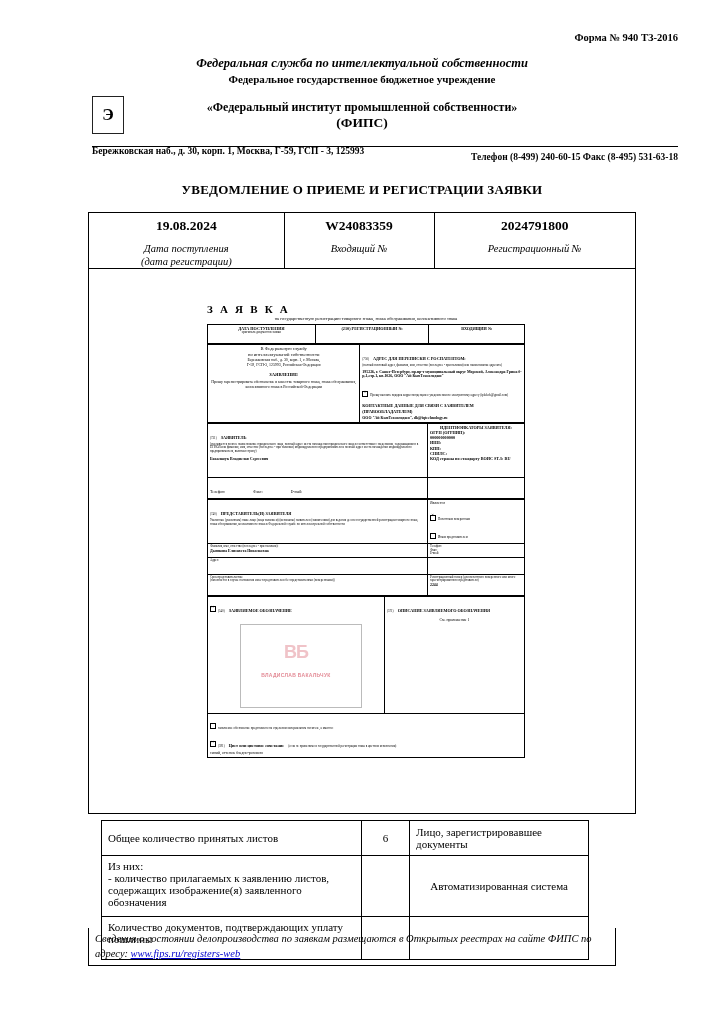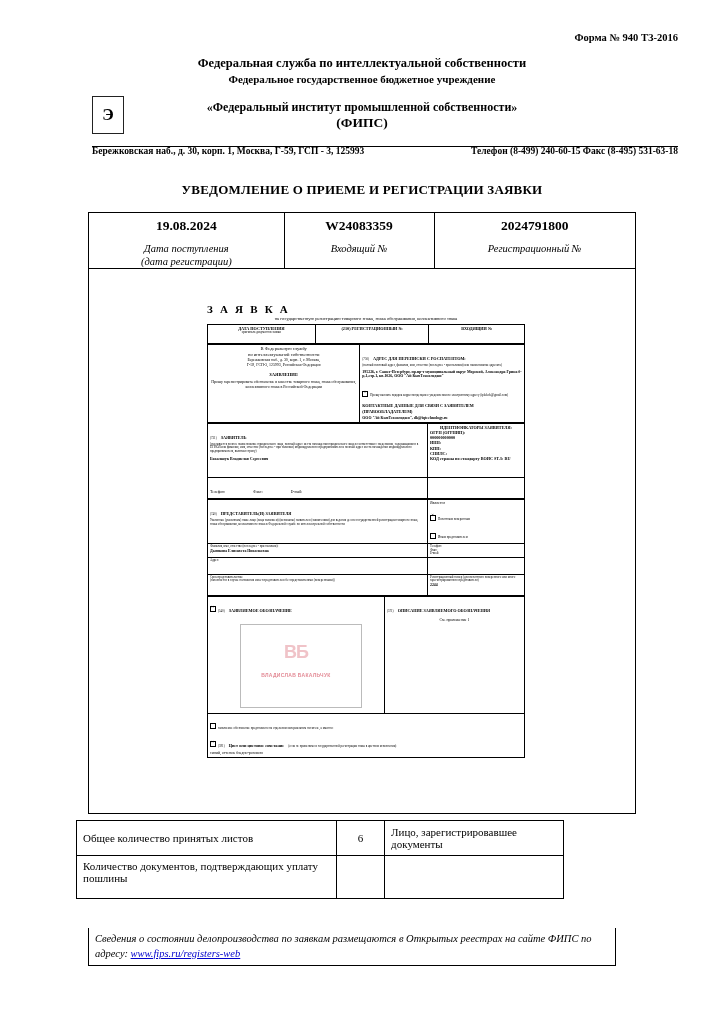--- a/index.html
+++ b/index.html
@@ -35,20 +35,21 @@
     position: absolute;
     top: 56px;
     left: 46px;
     right: 46px;
     text-align: center;
   }
   .hdr .l1 {
     font-size: 12.5px;
     font-weight: bold;
     line-height: 1.25;
+    font-style: italic;
   }
   .hdr .l2 {
     font-size: 11px;
     font-weight: bold;
     line-height: 1.4;
   }
   .hdr .l3 {
     font-size: 12px;
     font-weight: bold;
     line-height: 1.35;
@@ -83,21 +84,21 @@
   }
   .addr-left {
     position: absolute;
     top: 146px;
     left: 92px;
     font-size: 9.5px;
     font-weight: bold;
   }
   .addr-right {
     position: absolute;
-    top: 146px;
+    top: 152px;
     right: 46px;
     font-size: 9.5px;
     font-weight: bold;
   }
 
   .doc-title {
     position: absolute;
     top: 182px;
     left: 0;
     width: 724px;
@@ -237,21 +238,21 @@
     color: #e38b96;
     letter-spacing: 0.3px;
     white-space: nowrap;
     font-family: "Liberation Sans", sans-serif;
   }
 
   
   .sum {
     position: absolute;
     top: 820px;
-    left: 76px;
+    left: 101px;
     width: 488px;
     border-collapse: collapse;
     table-layout: fixed;
   }
   .sum td {
     border: 1px solid #000;
     padding: 4px 6px;
     font-size: 11px;
     vertical-align: top;
   }
@@ -484,20 +485,29 @@
   </div>
 
   <table class="sum">
     <tbody>
         <tr>
       <td style="width:55%;height:26px" class="mid">Общее количество принятых листов</td>
       <td style="width:8%" class="ctr">6</td>
       <td style="width:37%" class="mid">Лицо, зарегистрировавшее документы</td>
     </tr>
     <tr>
+      <td style="height:52px">
+        <div>Из них:</div>
+        <div>- количество прилагаемых к заявлению листов,</div>
+        <div>содержащих изображение(я) заявленного обозначения</div>
+      </td>
+      <td class="ctr"></td>
+      <td class="ctr">Автоматизированная система</td>
+    </tr>
+    <tr>
       <td style="height:34px">
         <div>Количество документов, подтверждающих уплату</div>
         <div>пошлины</div>
       </td>
       <td class="ctr"></td>
       <td class="ctr"></td>
     </tr>
   </tbody>
     </table>
 

